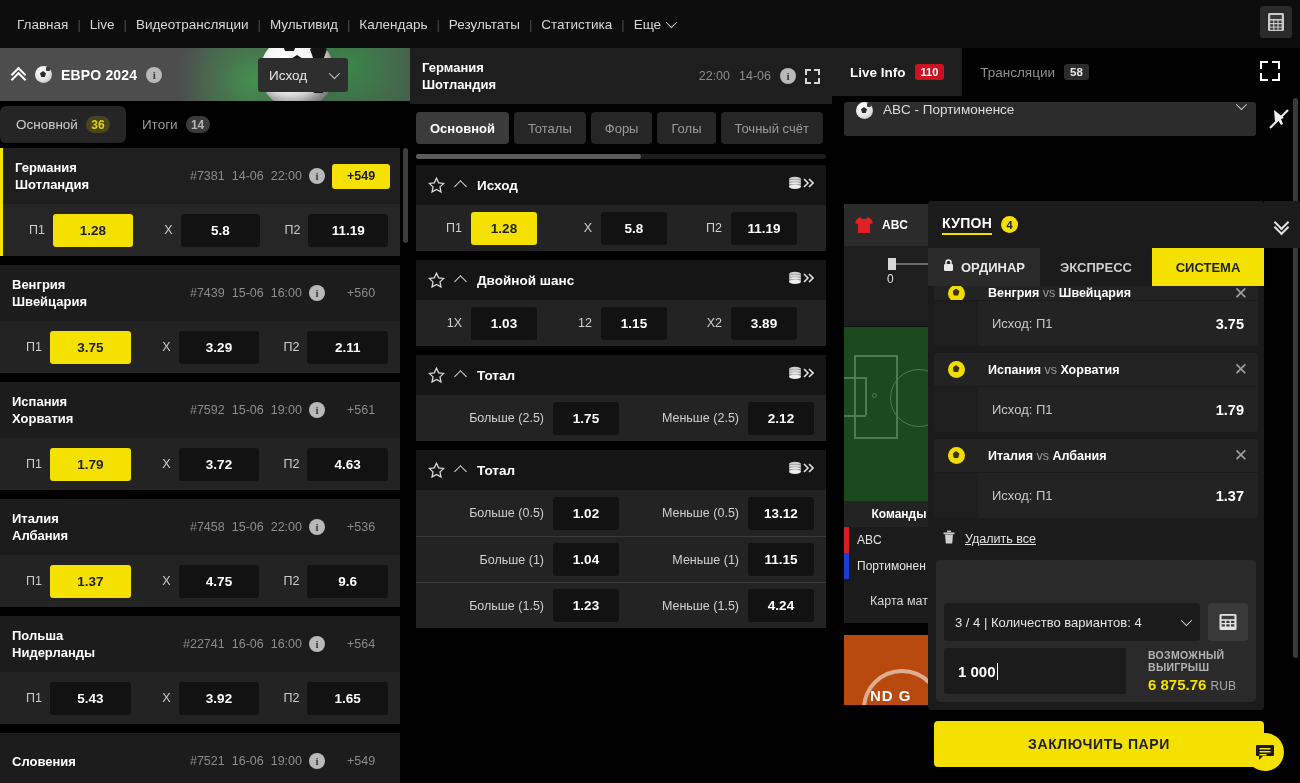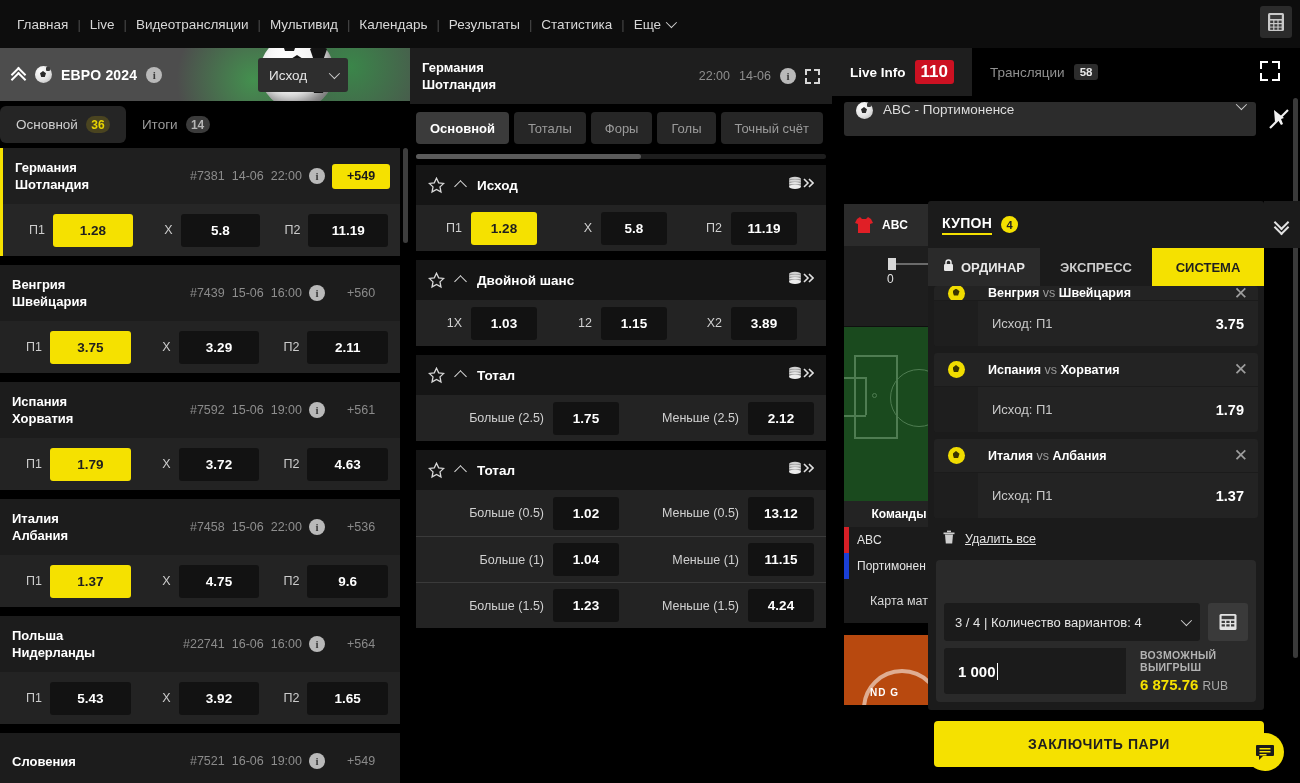--- a/index.html
+++ b/index.html
@@ -181,21 +181,21 @@
     display:flex; align-items:center; justify-content:center;
     font-size:13.5px; font-weight:bold; color:#fff; cursor:pointer;
   }
   .mk-val.hl { background:#f5e100; color:#1f1f1f; }
 
   
   .rtabs { height: 48px; background:#000; display:flex; align-items:stretch; position:relative; }
   .rtab { display:flex; align-items:center; gap:9px; padding: 0 18px; font-size:13.5px; cursor:pointer; }
   .rtab.active { background:#1e1e1e; color:#fff; font-weight:bold; }
   .rtab.idle { color:#909090; }
-  .badge-red { background:#cc1122; color:#fff; font-size:17px; font-weight:bold; border-radius:3px; padding:2px 6px; }
+  .badge-red { background:#cc1122; color:#fff; font-size:11px; font-weight:bold; border-radius:3px; padding:2px 6px; }
   .badge-dark { background:#2c2c2c; color:#e9e9e9; font-size:11.5px; font-weight:bold; border-radius:3px; padding:2px 6px; }
   .fs-ico { position:absolute; right: 20px; top: 13px; width:20px; height:20px; cursor:pointer; }
   .fs-ico i { position:absolute; width:8px; height:8px; border-color:#fff; border-style:solid; border-width:0; }
   .fs-ico i:nth-child(1){left:0;top:0;border-left-width:2.4px;border-top-width:2.4px;}
   .fs-ico i:nth-child(2){right:0;top:0;border-right-width:2.4px;border-top-width:2.4px;}
   .fs-ico i:nth-child(3){left:0;bottom:0;border-left-width:2.4px;border-bottom-width:2.4px;}
   .fs-ico i:nth-child(4){right:0;bottom:0;border-right-width:2.4px;border-bottom-width:2.4px;}
 
   .evt-sel-wrap { display:flex; align-items:center; padding: 6px 8px 8px 12px; gap: 10px; }
   .evt-sel {
@@ -223,21 +223,21 @@
   .lu-list-hdr { height:26px; background:#232323; display:flex; align-items:center; justify-content:center; font-size:12px; font-weight:bold; color:#fff; }
   .lu-row { height:26px; display:flex; align-items:center; gap:8px; background:#1b1b1b; }
   .lu-bar { width:5px; height:26px; }
   .lu-rname { font-size:12px; color:#e4e4e4; }
   .lu-map { height:44px; background:#1b1b1b; display:flex; align-items:center; justify-content:center; font-size:12.5px; color:#d8d8d8; }
   .lu-ad { margin-top:12px; height:70px; background:#b8490f; position:relative; overflow:hidden; }
   .lu-ad .stamp {
     position:absolute; left:18px; top:34px; width:80px; height:80px; border-radius:50%;
     border:4px solid rgba(255,255,255,.55);
   }
-  .lu-ad .stamp-tx { position:absolute; left:26px; top:52px; font-size:10px; font-weight:bold; color:#fff; letter-spacing:1px; }
+  .lu-ad .stamp-tx { position:absolute; left:26px; top:52px; font-size:15px; font-weight:bold; color:#fff; letter-spacing:1px; }
 
   
   .coupon {
     position:absolute; left: 96px; right: 36px; top: 153px;
     background:#1b1b1b; border-radius: 3px; z-index: 5;
   }
   .cp-head { height:47px; display:flex; align-items:center; padding: 0 14px; position:relative; }
   .cp-title { font-size:14px; font-weight:bold; color:#fff; border-bottom:2px solid #f5e100; padding-bottom:2px; letter-spacing:.3px; }
   .cp-count { margin-left:9px; background:#f5e100; color:#222; font-size:11px; font-weight:bold; border-radius:50%; width:17px;height:17px; display:inline-flex; align-items:center; justify-content:center; }
   .cp-collapse {
@@ -283,21 +283,21 @@
   }
   .cc-sys-tx { font-size:13px; color:#e4e4e4; }
   .cc-calcbtn { width: 40px; height:38px; background:#3a3a3a; border-radius:3px; display:flex; align-items:center; justify-content:center; cursor:pointer; }
   .cc-row2 { display:flex; margin-top: 7px; height: 46px; }
   .cc-stake {
     width: 182px; background:#1b1b1b; border-radius:3px 0 0 3px;
     display:flex; align-items:center; padding-left: 14px;
     font-size:15px; font-weight:bold; color:#fff;
   }
   .caret { display:inline-block; width:1.5px; height:17px; background:#fff; margin-left:1px; }
-  .cc-win { flex:1; display:flex; flex-direction:column; justify-content:center; padding-left: 14px; }
+  .cc-win { flex:1; display:flex; flex-direction:column; justify-content:center; padding-left: 22px; }
   .cw-lbl { font-size:10.5px; font-weight:bold; color:#b3b3b3; letter-spacing:.3px; }
   .cw-val { font-size:15px; font-weight:bold; color:#f5e100; margin-top:3px; }
   .cw-cur { color:#a9a9a9; font-size:12px; font-weight:normal; }
 
   .place-bet {
     position:absolute; left: 934px; right: 36px; bottom: 16px;
     height: 46px; background:#f5e100; border-radius:4px;
     display:flex; align-items:center; justify-content:center;
     font-size:14px; font-weight:bold; color:#1f1f1f; letter-spacing:.6px; cursor:pointer; z-index: 6;
   }

